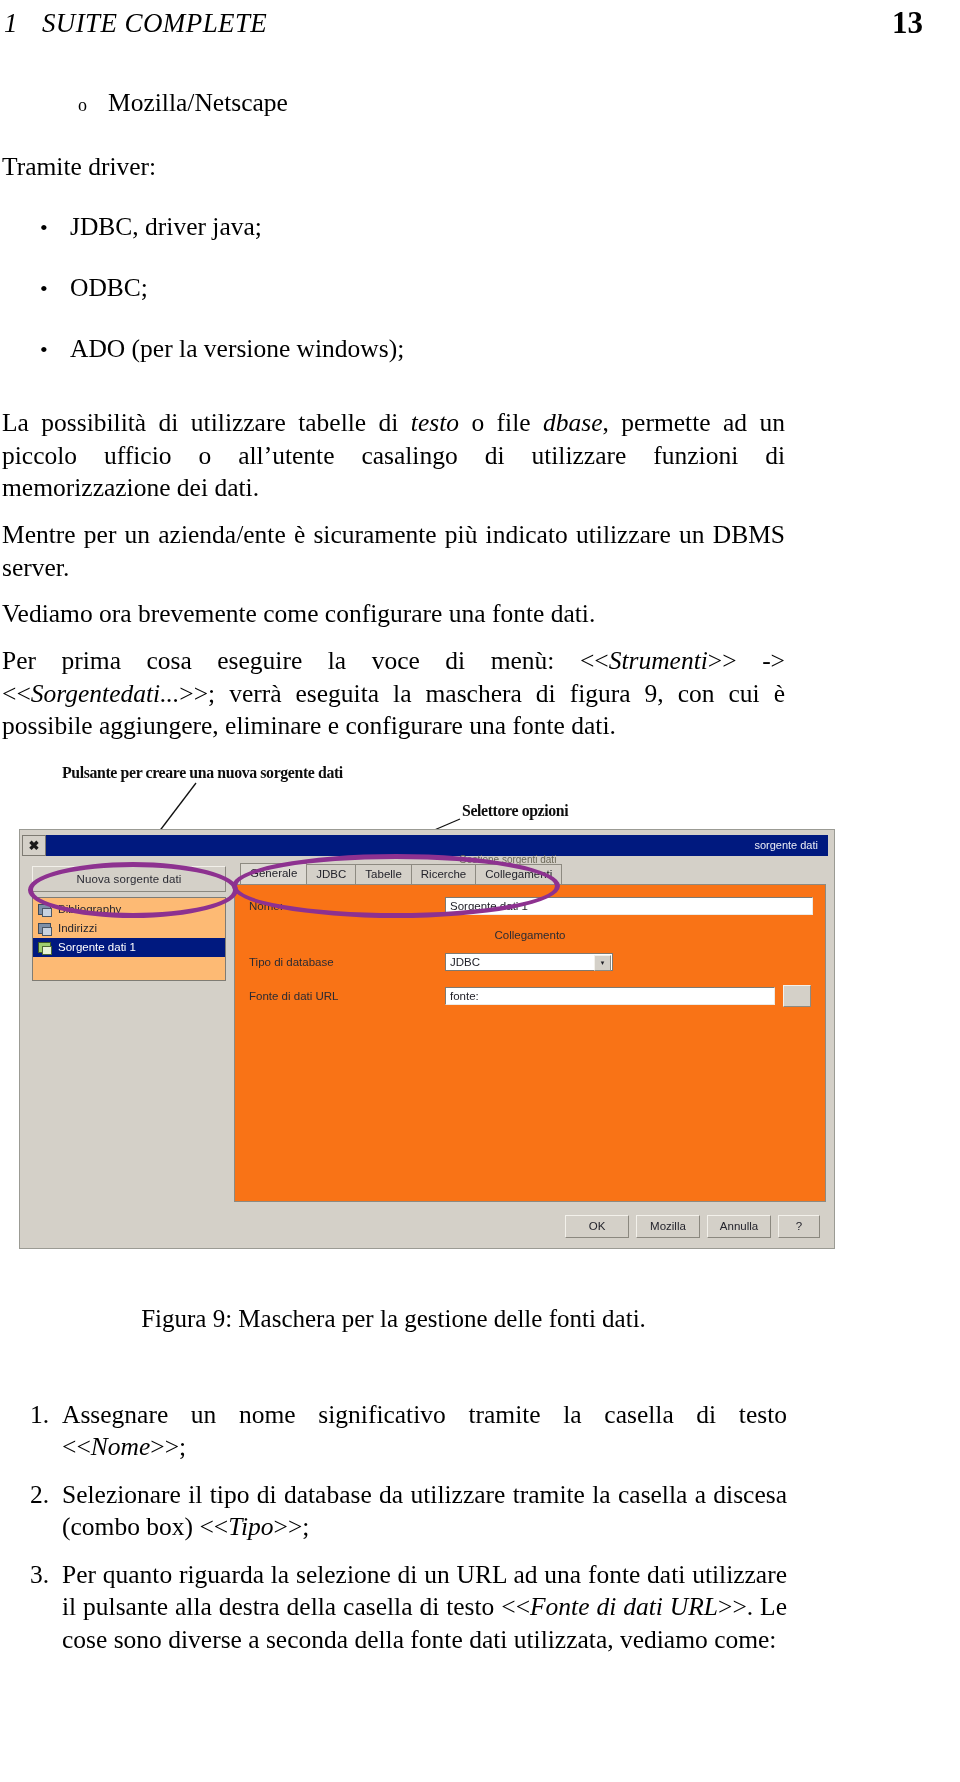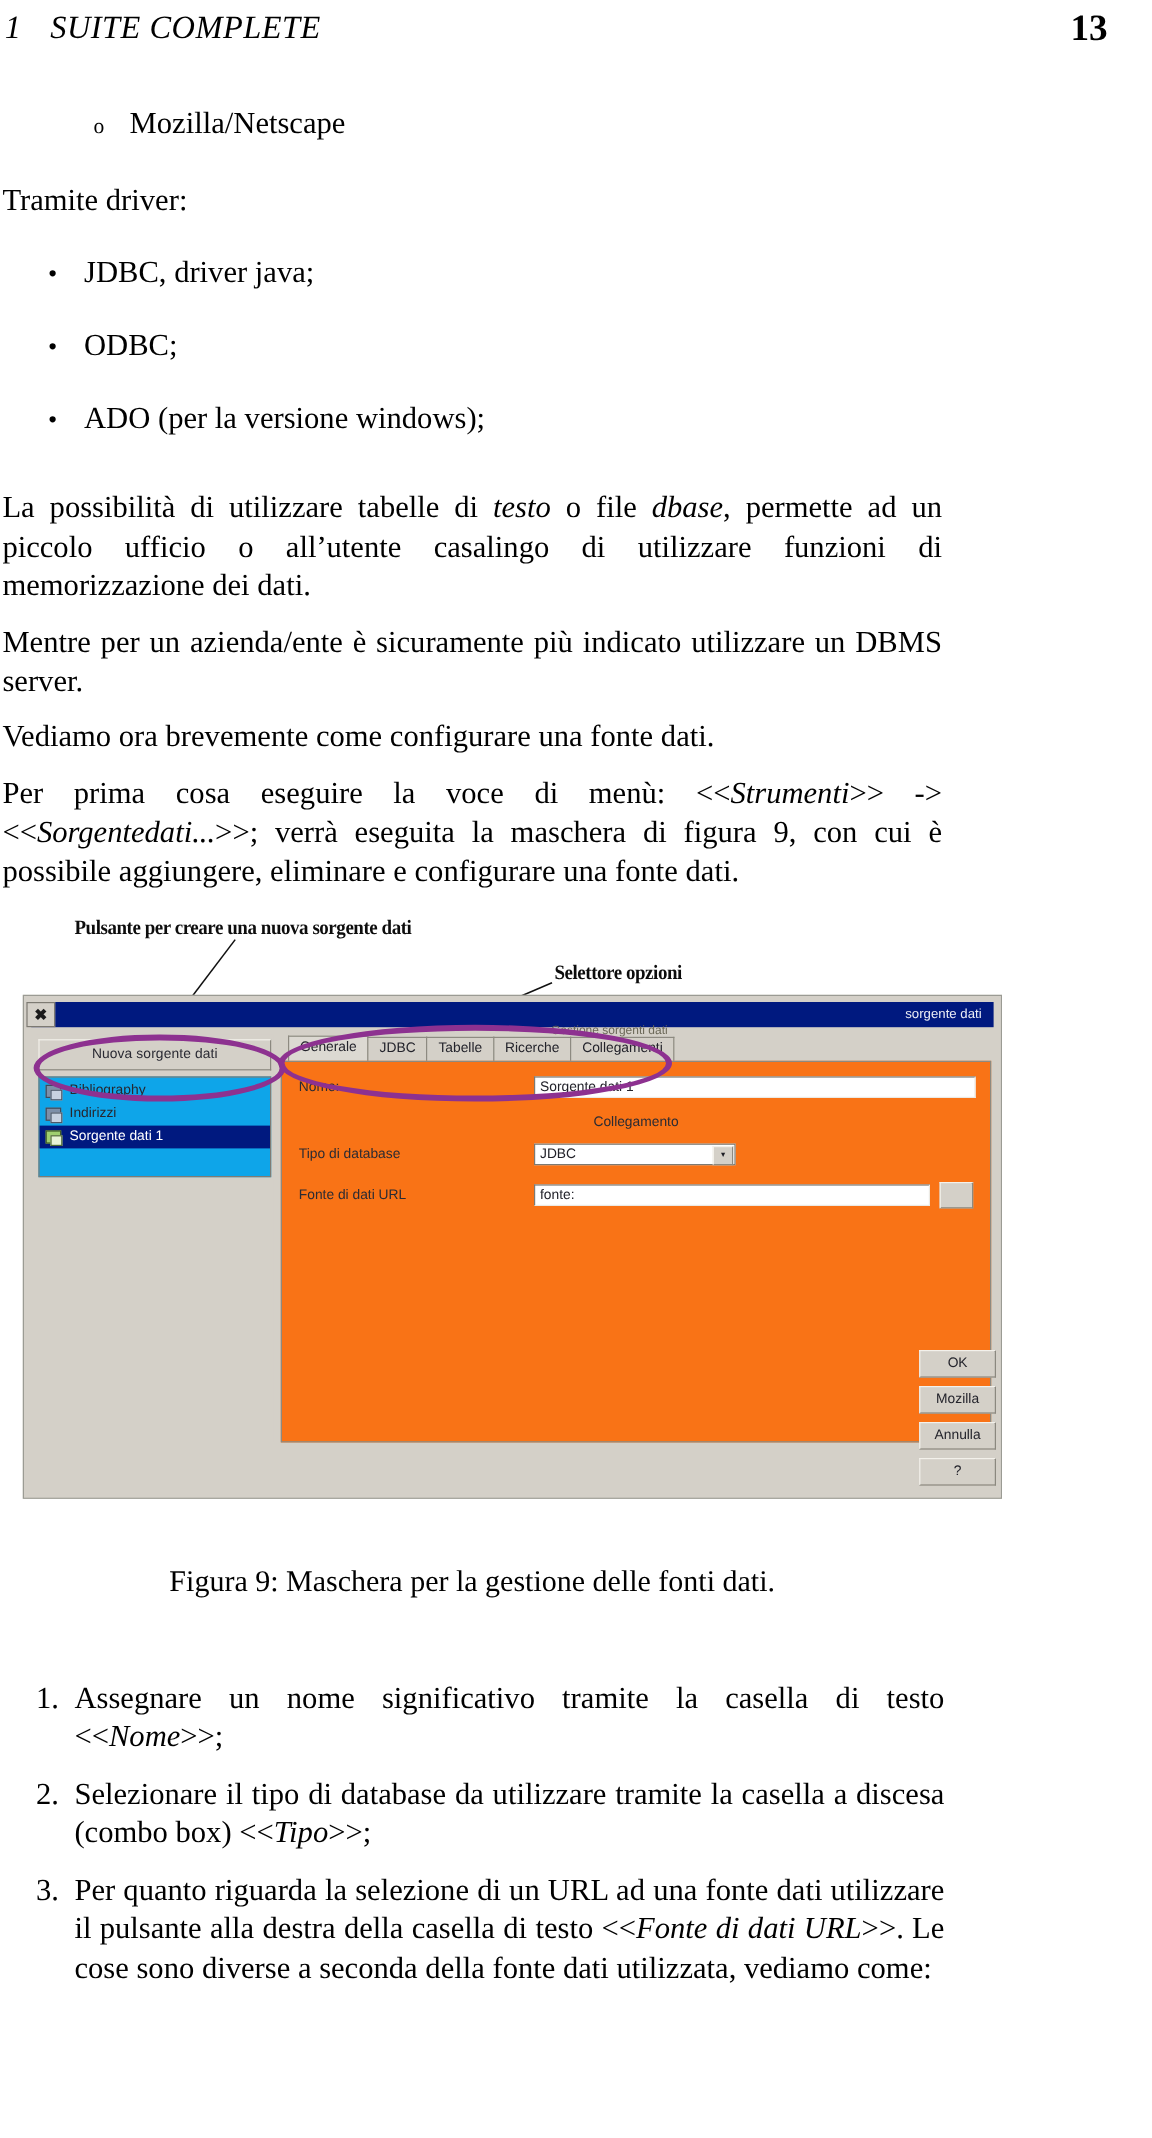--- a/index.html
+++ b/index.html
@@ -203,21 +203,21 @@
     border-top-color: #f2f0ea;
     border-left-color: #f2f0ea;
     display: flex; align-items: center; justify-content: center;
     font-family: "Liberation Sans", sans-serif;
     font-size: 11.5px;
     color: #2a2a33;
     letter-spacing: .1px;
   }
   .srclist {
     margin: 0 2px;
-    background: #0ea5e9;
+    background: #fdba74;
     border: 1px solid #7f7c74;
     height: 84px;
     padding: 2px 0 0 0;
     box-sizing: border-box;
   }
   .srcrow {
     display: flex;
     align-items: center;
     height: 19px;
     padding-left: 4px;
@@ -362,25 +362,24 @@
     flex: 0 0 26px;
     height: 20px;
     margin-left: 8px;
     background: #d4d0c8;
     border: 1px solid #8d8a81;
     border-top-color: #f3f1eb;
     border-left-color: #f3f1eb;
   }
   .btnrow {
     position: absolute;
-    right: 4px;
+    right: 14px;
     bottom: 10px;
     display: flex;
     gap: 7px;
-    flex-direction: column;
   }
   .dlgbtn {
     min-width: 62px;
     height: 21px;
     background: #d4d0c8;
     border: 1px solid #8b887f;
     border-top-color: #f3f1eb;
     border-left-color: #f3f1eb;
     font-family: "Liberation Sans", sans-serif;
     font-size: 11.5px;

